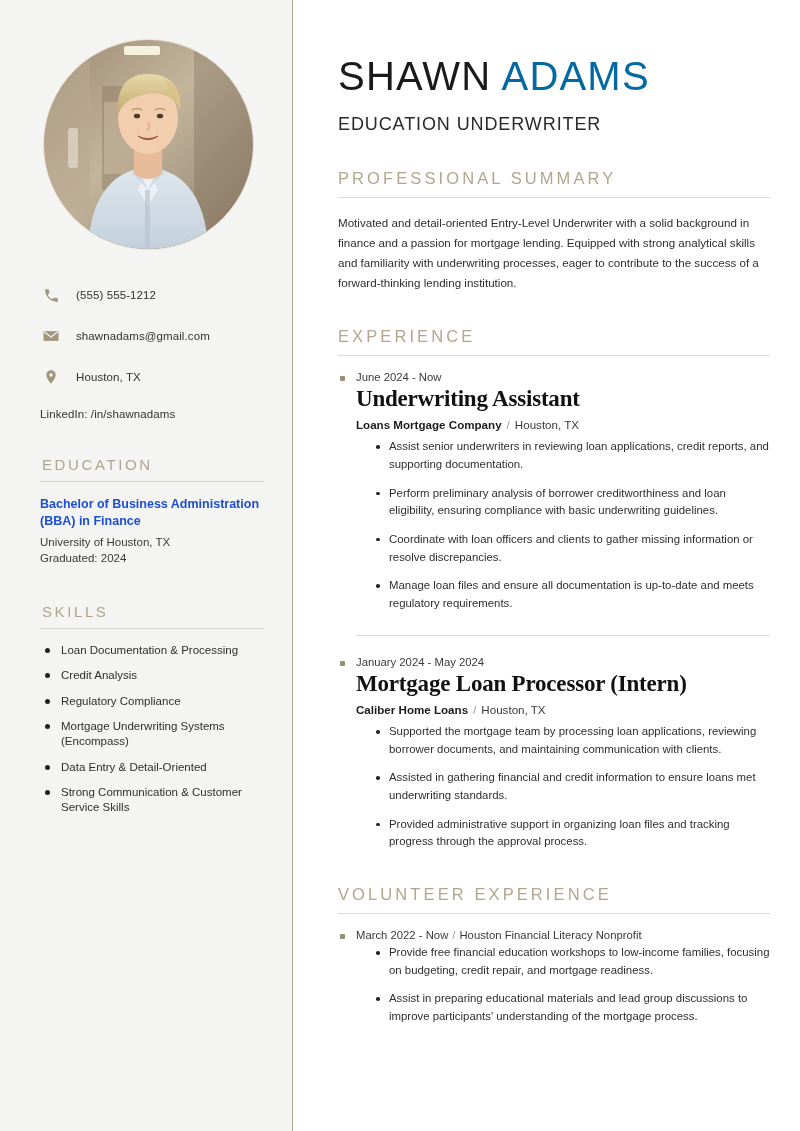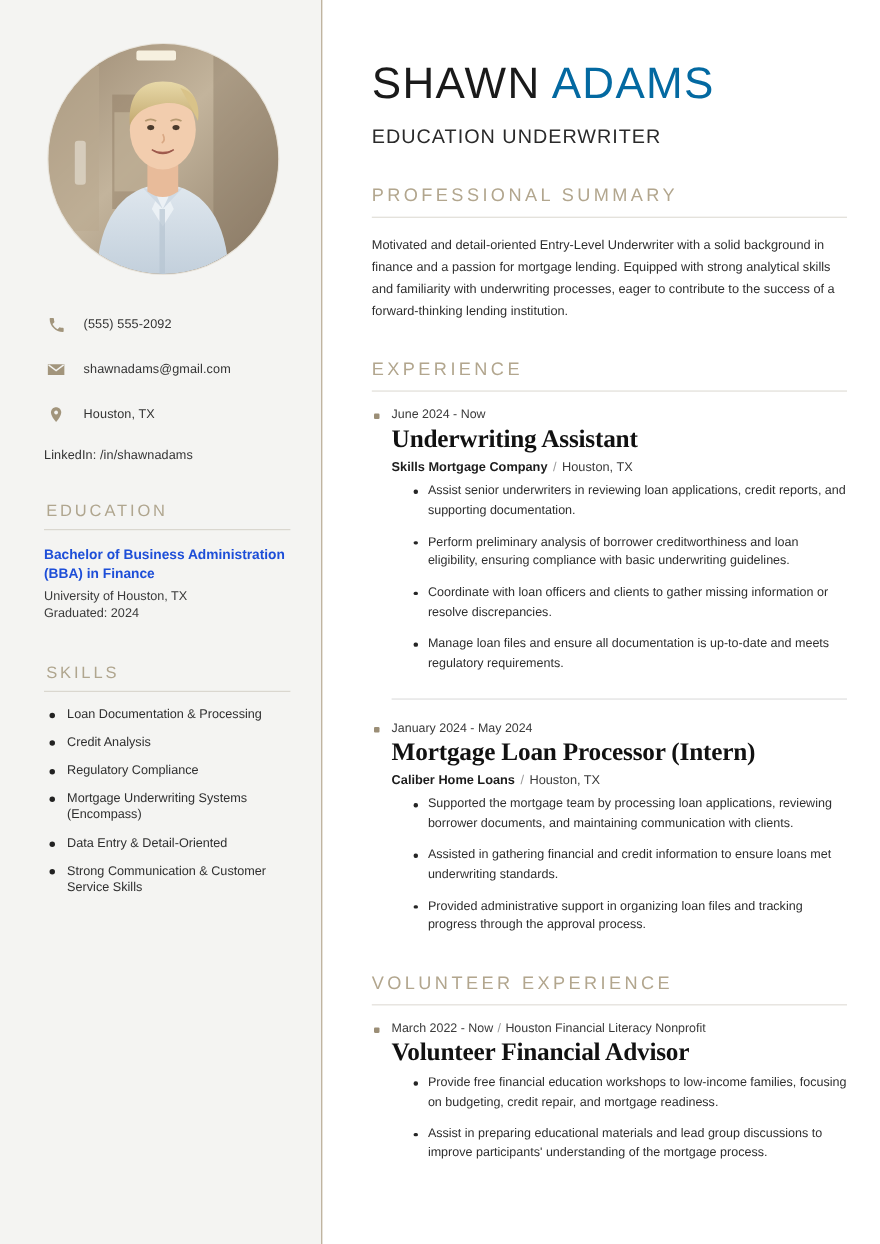--- a/index.html
+++ b/index.html
@@ -299,21 +299,21 @@
     </div>
 
     <div class="contact">
 
       <div class="contact-row">
         <span class="contact-ico">
           <svg width="17" height="17" viewBox="0 0 24 24" fill="#a2957c">
             <path d="M6.6 10.8c1.4 2.8 3.8 5.1 6.6 6.6l2.2-2.2c.3-.3.7-.4 1-.2 1.2.4 2.4.6 3.6.6.6 0 1 .4 1 1V20c0 .6-.4 1-1 1C10.6 21 3 13.4 3 4c0-.6.4-1 1-1h3.5c.6 0 1 .4 1 1 0 1.3.2 2.5.6 3.6.1.4 0 .8-.2 1l-2.3 2.2z"></path>
           </svg>
         </span>
-        <span class="contact-txt">(555) 555-2092</span>
+        <span class="contact-txt">(555) 555-1212</span>
       </div>
 
       <div class="contact-row">
         <span class="contact-ico">
           <svg width="18" height="18" viewBox="0 0 24 24" fill="#a2957c">
             <path d="M2 5.5h20v13H2z" fill="#a2957c"></path>
             <path d="M2.8 6.3 12 13.2l9.2-6.9" fill="none" stroke="#f4f4f2" stroke-width="1.7"></path>
           </svg>
         </span>
         <span class="contact-txt">shawnadams@gmail.com</span>
@@ -369,21 +369,21 @@
     </section>
 
     <section class="section">
       <div class="sec-head">EXPERIENCE</div>
       <div class="sec-rule"></div>
 
       <div class="entry">
         <div class="entry-date">June 2024 - Now</div>
         <div class="entry-title">Underwriting Assistant</div>
         <div class="entry-org">
-          <span class="co">Skills Mortgage Company</span><span class="slash">/</span><span>Houston, TX</span>
+          <span class="co">Loans Mortgage Company</span><span class="slash">/</span><span>Houston, TX</span>
         </div>
         <ul class="duties">
           <li>Assist senior underwriters in reviewing loan applications, credit reports, and supporting documentation.</li>
           <li>Perform preliminary analysis of borrower creditworthiness and loan eligibility, ensuring compliance with basic underwriting guidelines.</li>
           <li>Coordinate with loan officers and clients to gather missing information or resolve discrepancies.</li>
           <li>Manage loan files and ensure all documentation is up-to-date and meets regulatory requirements.</li>
         </ul>
       </div>
 
       <div class="entry-sep"></div>
@@ -403,21 +403,20 @@
     </section>
 
     <section class="section">
       <div class="sec-head">VOLUNTEER EXPERIENCE</div>
       <div class="sec-rule"></div>
 
       <div class="entry">
         <div class="entry-date">
           <span>March 2022 - Now</span><span class="slash">/</span><span class="org-inline">Houston Financial Literacy Nonprofit</span>
         </div>
-        <div class="entry-title">Volunteer Financial Advisor</div>
         <ul class="duties">
           <li>Provide free financial education workshops to low-income families, focusing on budgeting, credit repair, and mortgage readiness.</li>
           <li>Assist in preparing educational materials and lead group discussions to improve participants' understanding of the mortgage process.</li>
         </ul>
       </div>
     </section>
 
   </main>
 </div>
 

